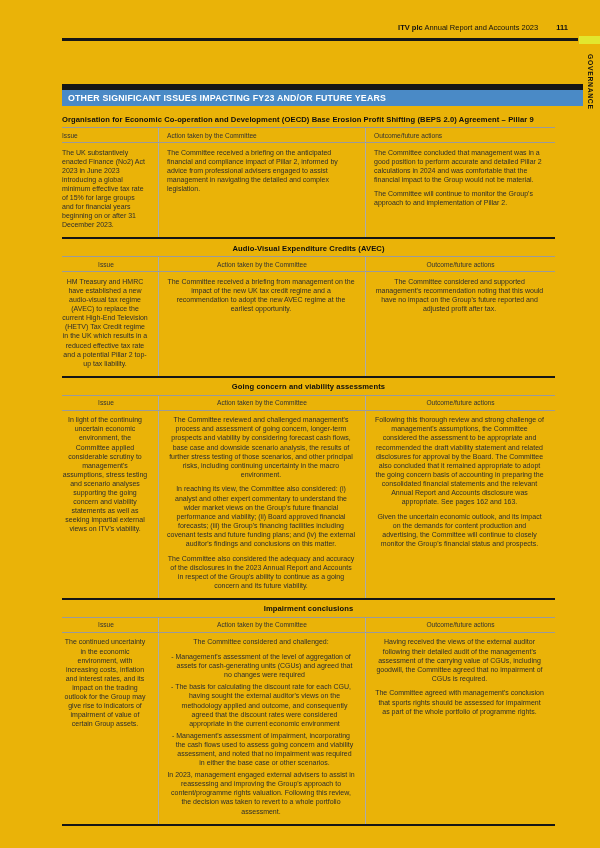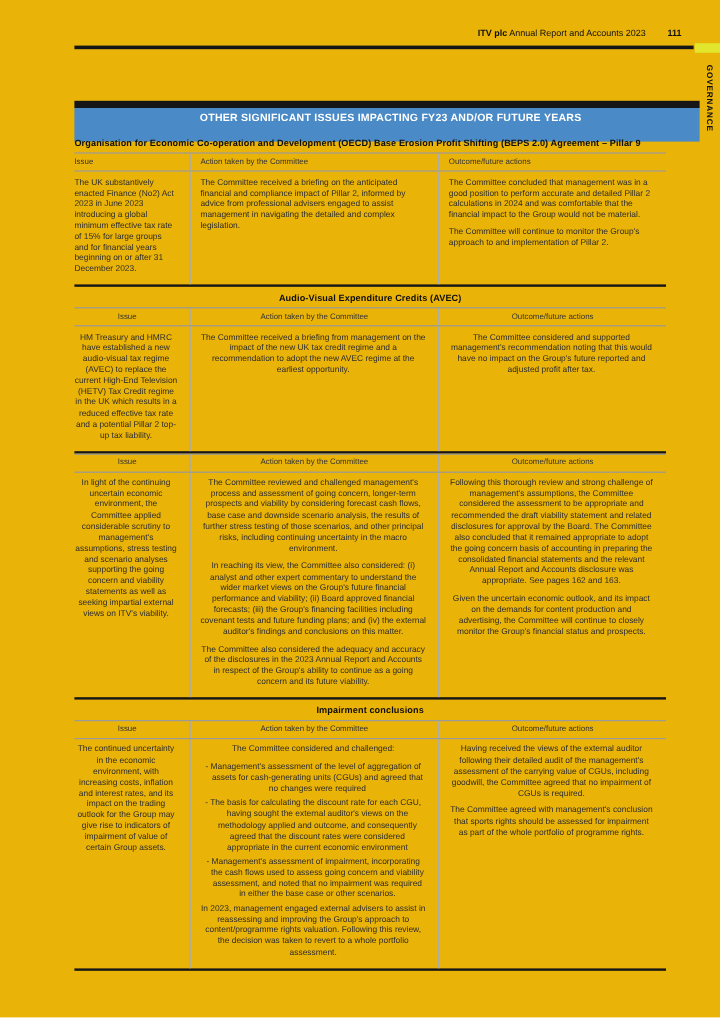--- a/index.html
+++ b/index.html
@@ -53,31 +53,30 @@
   }
   
   .banner {
     position: absolute;
     left: 62px;
     top: 84px;
     width: 521px;
   }
   .banner-black { height: 6px; background: #161616; }
   .banner-blue {
-    height: 28px;
+    height: 16px;
     background: #4a8ac6;
     color: #ffffff;
     font-weight: bold;
     font-size: 8.8px;
     line-height: 16px;
     padding-left: 6px;
     letter-spacing: 0.2px;
     white-space: nowrap;
     overflow: hidden;
-    text-align: center;
   }
   
   .report-table {
     position: absolute;
     left: 62px;
     top: 110px;
     width: 493px;
     border-bottom: 2px solid #161616;
   }
   .section + .section { border-top: 2.5px solid #161616; text-align: center; }
@@ -172,20 +171,21 @@
       <div class="cell">
             <p>The Committee received a briefing from management on the impact of the new UK tax credit regime and a recommendation to adopt the new AVEC regime at the earliest opportunity.</p>
           </div>
       <div class="cell">
             <p>The Committee considered and supported management's recommendation noting that this would have no impact on the Group's future reported and adjusted profit after tax.</p>
           </div>
     </div>
   </div>
 
   <div class="section">
+    <div class="section-heading">Going concern and viability assessments</div>
     <div class="row header-row">
       <div class="cell">Issue</div>
       <div class="cell">Action taken by the Committee</div>
       <div class="cell">Outcome/future actions</div>
     </div>
     <div class="row body-row">
       <div class="cell">
             <p>In light of the continuing uncertain economic environment, the Committee applied considerable scrutiny to management's assumptions, stress testing and scenario analyses supporting the going concern and viability statements as well as seeking impartial external views on ITV's viability.</p>
           </div>
       <div class="cell">

